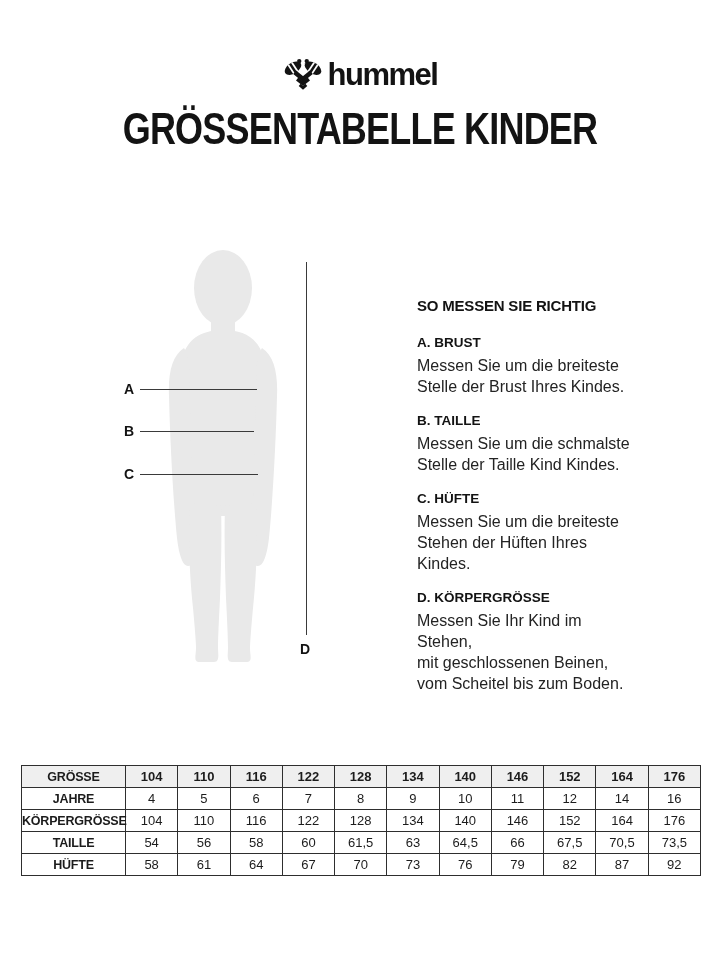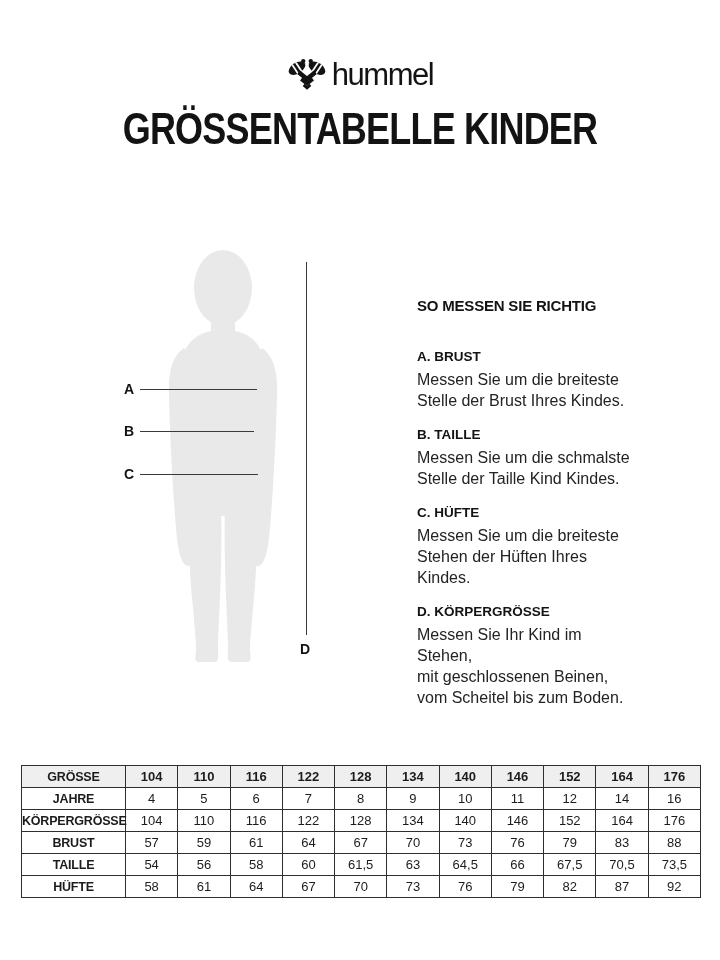--- a/index.html
+++ b/index.html
@@ -10,21 +10,21 @@
     margin:0 auto;
   }
 
   
   .logo-row {
     position:absolute; top:56px; left:0; width:720px;
     display:flex; justify-content:center; align-items:center; gap:5px;
   }
   .bee-svg { width:40px; height:36px; display:block; }
   .logo-text {
-    font-size:31px; font-weight:400; letter-spacing:-1.5px; color:#131313;
+    font-size:31px; font-weight:700; letter-spacing:-1.5px; color:#131313;
     line-height:1;
   }
   .main-title {
     position:absolute; top:106px; left:0; width:720px; text-align:center;
     font-size:45px; font-weight:800; letter-spacing:-1px; color:#131313;
     transform:scaleX(0.8); transform-origin:center; white-space:nowrap;
     line-height:1;
   }
 
   
@@ -37,21 +37,21 @@
   .line-b { left:140px; top:431px; width:114px; }
   .line-c { left:140px; top:474px; width:118px; }
   .label-a { left:124px; top:382px; }
   .label-b { left:124px; top:424px; }
   .label-c { left:124px; top:467px; }
   .vline { position:absolute; left:306px; top:262px; width:1px; height:373px; background:#3a3a3a; }
   .label-d { left:300px; top:642px; }
 
   
   .instructions { position:absolute; left:417px; top:297px; width:215px; }
-  .instr-heading { font-size:15px; font-weight:800; letter-spacing:-0.2px; margin-bottom:35px; color:#131313; }
+  .instr-heading { font-size:15px; font-weight:800; letter-spacing:-0.2px; margin-bottom:21px; color:#131313; }
   .instr-item { margin-bottom:16px; }
   .instr-label { font-size:13.5px; font-weight:800; margin-bottom:5px; color:#131313; }
   .instr-line { font-size:16px; line-height:21px; color:#232323; }
 
   
   .size-table {
     position:absolute; left:21px; top:765px; width:680px;
     border-collapse:collapse; table-layout:fixed;
   }
   .size-table th, .size-table td {
@@ -190,34 +190,20 @@
           <td>122</td>
           <td>128</td>
           <td>134</td>
           <td>140</td>
           <td>146</td>
           <td>152</td>
           <td>164</td>
           <td>176</td>
         </tr>
         <tr>
-          <th>BRUST</th>
-          <td>57</td>
-          <td>59</td>
-          <td>61</td>
-          <td>64</td>
-          <td>67</td>
-          <td>70</td>
-          <td>73</td>
-          <td>76</td>
-          <td>79</td>
-          <td>83</td>
-          <td>88</td>
-        </tr>
-        <tr>
           <th>TAILLE</th>
           <td>54</td>
           <td>56</td>
           <td>58</td>
           <td>60</td>
           <td>61,5</td>
           <td>63</td>
           <td>64,5</td>
           <td>66</td>
           <td>67,5</td>

